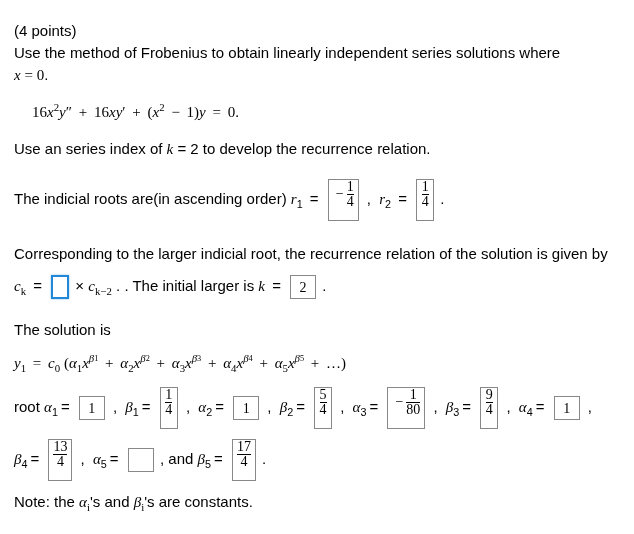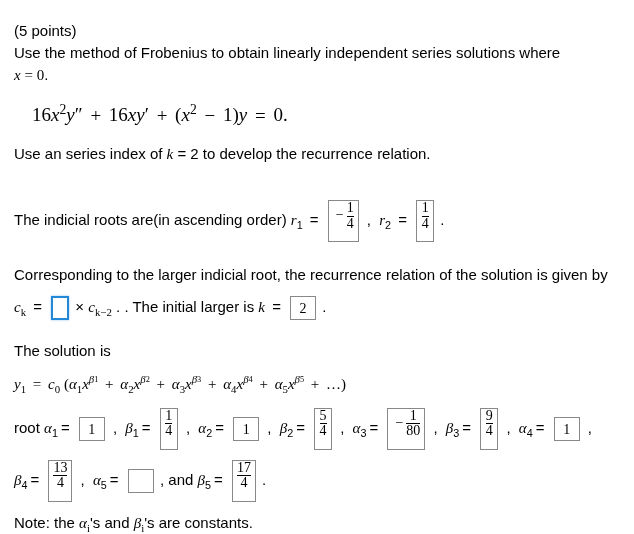--- a/index.html
+++ b/index.html
@@ -18,21 +18,21 @@
     font-style: italic;
   }
   .math-up {
     font-family: "Times New Roman", Times, serif;
     font-style: normal;
   }
   .bold { font-weight: normal; }
   .eqblock {
     margin: 14px 0 14px 18px;
     font-family: "Times New Roman", Times, serif;
-    font-size: 19px;
+    font-size: 15px;
   }
   .input-box {
     display: inline-block;
     border: 1px solid #888;
     min-width: 26px;
     height: 24px;
     line-height: 24px;
     text-align: center;
     font-family: "Times New Roman", Times, serif;
     font-style: normal;
@@ -73,36 +73,36 @@
   .minus { font-style: normal; padding: 0 3px; }
   .eq { font-style: normal; padding: 0 3px; }
   .plus { font-style: normal; padding: 0 3px; }
   .comma { font-style: normal; padding: 0 4px 0 2px;}
   .op { font-style: normal; }
 </style>
 </head>
 <body>
 
 <div class="row">
-  <span>(5 points)</span><br>
+  <span>(4 points)</span><br>
   <span>Use the </span><span class="bold">method of Frobenius</span><span> to obtain linearly independent series solutions where</span><br>
   <span class="math">x</span><span class="math-up"> = 0</span><span>.</span>
 </div>
 
 <div class="eqblock">
   <span class="math-up" style="font-style:normal">16</span><span class="math">x</span><span class="sup math-up">2</span><span class="math">y</span><span class="math-up">″</span>
   <span class="plus">+</span> <span class="math-up">16</span><span class="math">xy</span><span class="math-up">′</span>
   <span class="plus">+</span> <span class="math-up">(</span><span class="math">x</span><span class="sup math-up">2</span> <span class="minus">−</span> <span class="math-up">1)</span><span class="math">y</span> <span class="eq">=</span> <span class="math-up">0.</span>
 </div>
 
 <div class="row bold">
   <span>Use an series index of </span><span class="math">k</span><span> = 2</span><span> to develop the recurrence relation.</span>
 </div>
 
-<div class="row" style="margin-top:34px;margin-bottom:22px;">
+<div class="row" style="margin-top:18px;margin-bottom:22px;">
   <span>The indicial roots are(in ascending order) </span>
   <span class="math">r</span><span class="sub">1</span>
   <span class="eq">=</span>
   <span class="input-box wide">
     <span class="minus">−</span><span class="frac"><span class="n">1</span><span class="d">4</span></span>
   </span>
   <span class="comma">,</span>
   <span class="math">r</span><span class="sub">2</span>
   <span class="eq">=</span>
   <span class="input-box wide">

